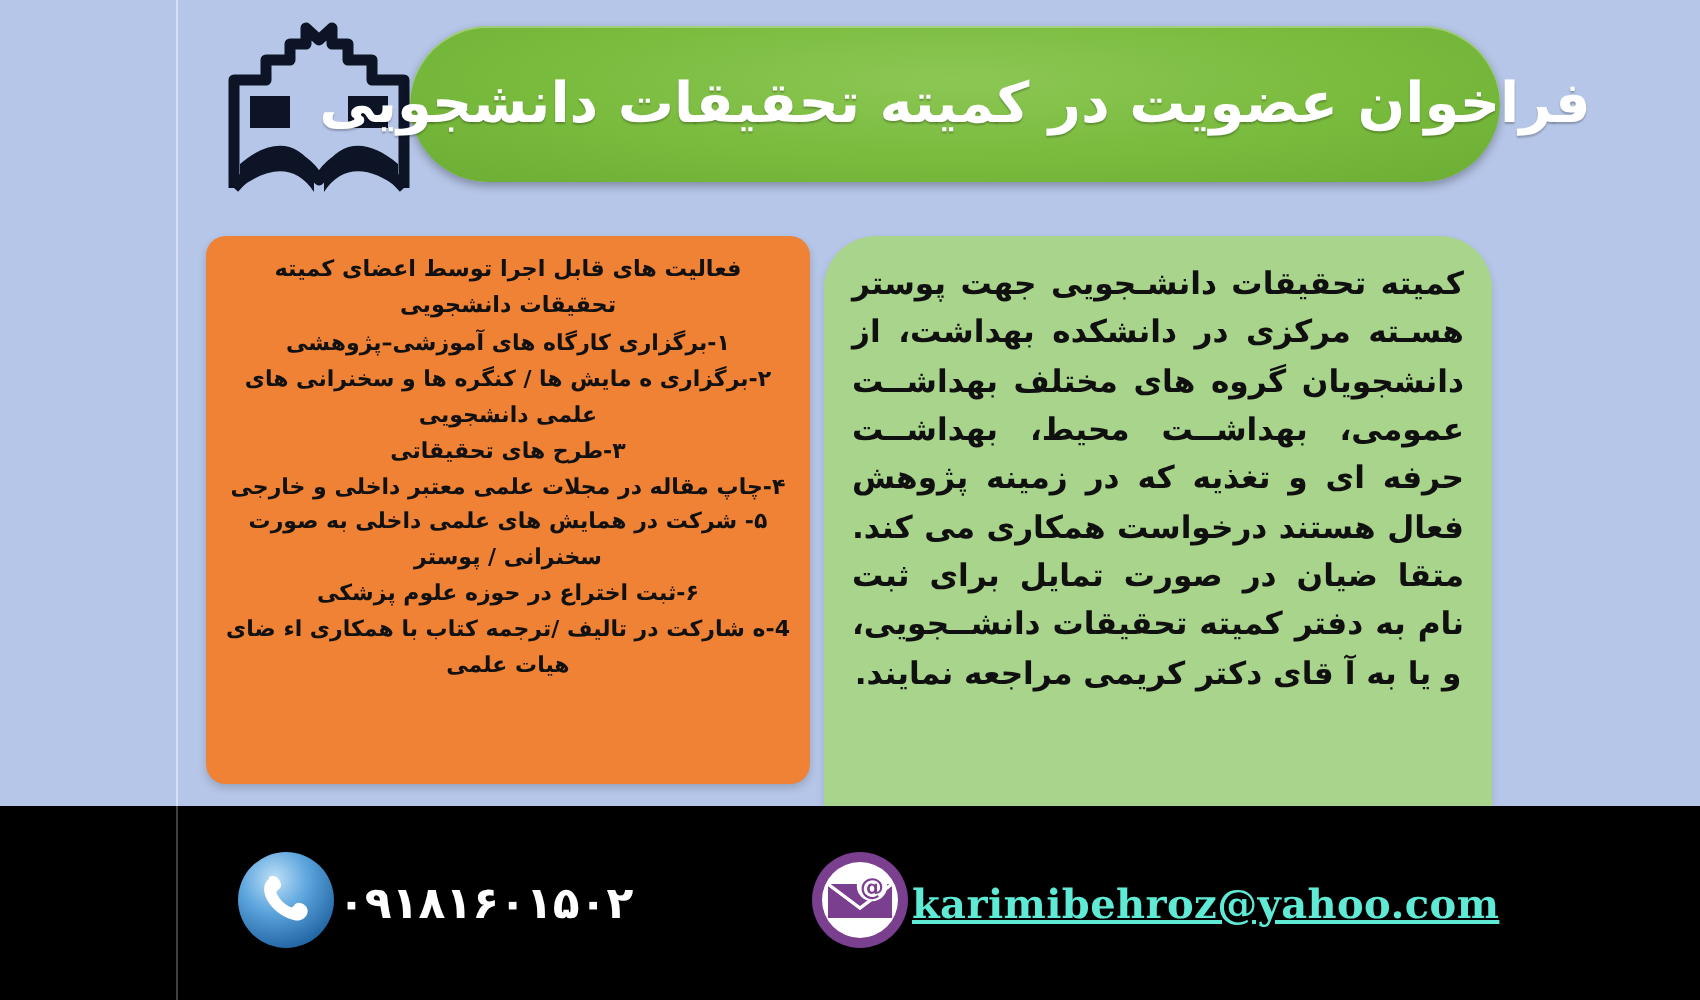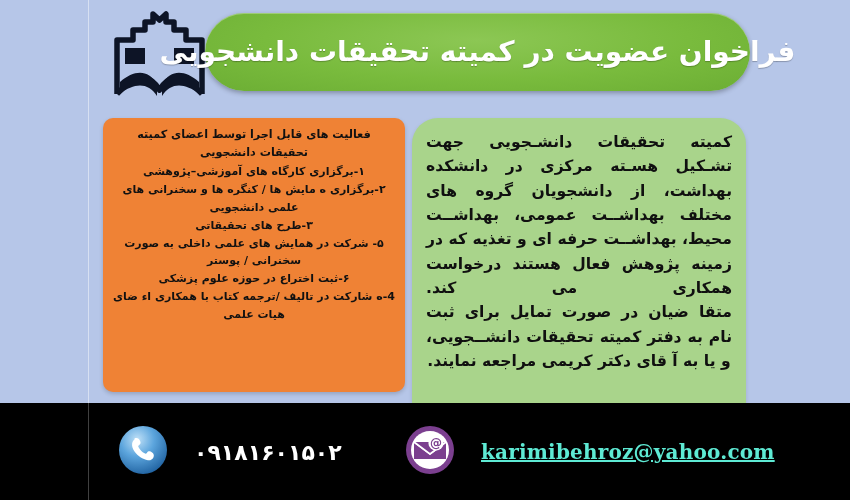--- a/index.html
+++ b/index.html
@@ -98,21 +98,21 @@
   
   .footer{
     position:absolute;left:0;top:403px;width:850px;height:97px;
     background:#000000;
   }
   .footer:after{
     content:"";position:absolute;left:88px;top:0;width:1px;height:97px;
     background:rgba(255,255,255,.25);
   }
   .contact{
-    position:absolute;display:flex;align-items:center;gap:26px;
+    position:absolute;display:flex;align-items:center;gap:1px;
     direction:ltr;
   }
   .contact-phone{left:118px;top:425px;}
   .contact-email{left:405px;top:425px;}
   .ico{flex:0 0 auto;display:block;}
   .phone-num{
     color:#ffffff;font-size:22px;font-weight:bold;
     direction:rtl;letter-spacing:1px;
     font-family:"DejaVu Sans","Liberation Sans",sans-serif;
   }
@@ -150,27 +150,28 @@
     <div class="title-pill">
       <div class="title-text">فراخوان عضویت در کمیته تحقیقات دانشجویی</div>
     </div>
   </div>
 
   <div class="box box-orange">
     <span class="ln head">فعالیت های قابل اجرا توسط اعضای کمیته تحقیقات دانشجویی</span>
     <span class="ln">۱-برگزاری کارگاه های آموزشی–پژوهشی</span>
     <span class="ln">۲-برگزاری ه مایش ها / کنگره ها و  سخنرانی های علمی دانشجویی</span>
     <span class="ln">۳-طرح های تحقیقاتی</span>
+    <span class="ln">۴-چاپ مقاله در مجلات علمی معتبر داخلی و خارجی</span>
     <span class="ln">۵- شرکت در همایش های علمی داخلی به  صورت  سخنرانی / پوستر</span>
     <span class="ln">۶-ثبت اختراع در حوزه علوم پزشکی</span>
     <span class="ln">4-ه  شارکت در تالیف /ترجمه کتاب با همکاری اء  ضای هیات علمی</span>
   </div>
 
   <div class="box box-green">
-    <span class="ln">کمیته تحقیقات دانشـجویی جهت تشـکیل هسـته مرکزی در دانشکده بهداشت، از دانشجویان گروه های مختلف بهداشــت عمومی، بهداشــت محیط، بهداشــت حرفه ای و تغذیه که در زمینه پژوهش فعال هستند درخواست همکاری می کند.</span>
+    <span class="ln">کمیته تحقیقات دانشـجویی جهت پوستر هسـته مرکزی در دانشکده بهداشت، از دانشجویان گروه های مختلف بهداشــت عمومی، بهداشــت محیط، بهداشــت حرفه ای و تغذیه که در زمینه پژوهش فعال هستند درخواست همکاری می کند.</span>
     <span class="ln last">متقا ضیان در  صورت تمایل برای ثبت نام به دفتر کمیته تحقیقات دانشــجویی، و یا به آ قای دکتر کریمی مراجعه نمایند.</span>
   </div>
 
   <div class="footer"></div>
 
   <div class="contact contact-phone">
     <span class="ico">
       <svg width="50" height="50" viewBox="0 0 50 50" xmlns="http://www.w3.org/2000/svg">
         <defs>
           <radialGradient id="pg" cx="38%" cy="28%" r="78%">

